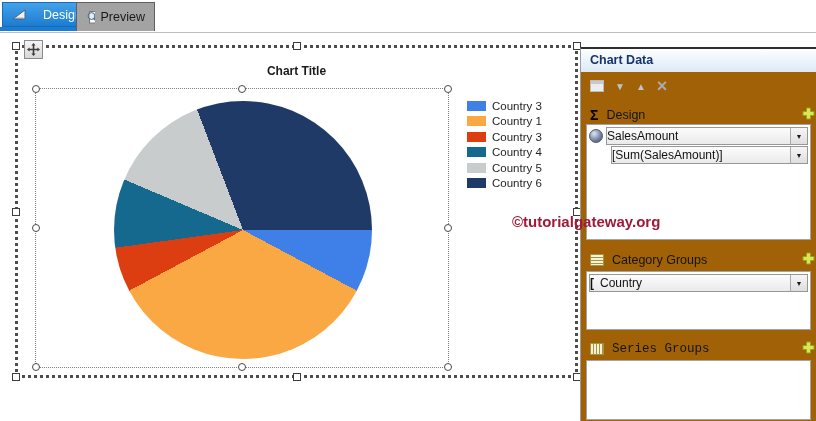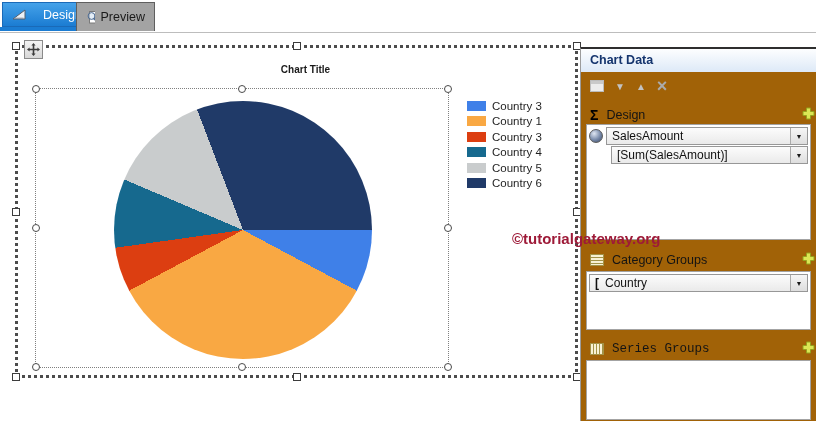--- a/index.html
+++ b/index.html
@@ -29,41 +29,41 @@
   .sq { position:absolute; width:8px; height:8px; background:#fff;
         border:1px solid #3c3c3c; z-index:6; }
   .sq.tl{left:-6px;top:-6px}.sq.tm{left:calc(50% - 4px);top:-6px}.sq.tr{right:-6px;top:-6px}
   .sq.ml{left:-6px;top:calc(50% - 4px)}.sq.mr{right:-6px;top:calc(50% - 4px)}
   .sq.bl{left:-6px;bottom:-6px}.sq.bm{left:calc(50% - 4px);bottom:-6px}.sq.br{right:-6px;bottom:-6px}
 
   .move-handle { position:absolute; left:6px; top:-8px; width:19px; height:19px;
     background:linear-gradient(#f4f4f4,#d7d7d7); border:1px solid #8a8a8a;
     display:flex; align-items:center; justify-content:center; z-index:7; }
 
-  .chart-title { position:absolute; left:9px; top:16px; width:100%; text-align:center;
-    font-size:10px; font-weight:bold; color:#1a1a1a; }
+  .chart-title { position:absolute; left:0; top:16px; width:100%; text-align:center;
+    font-size:12px; font-weight:bold; color:#1a1a1a; }
 
   .selection-rect { position:absolute; left:17px; top:40px; width:414px; height:280px;
     border:1px dotted #808080; z-index:3; }
   .ch { position:absolute; width:8px; height:8px; border-radius:50%;
         background:#fff; border:1px solid #4a4a4a; }
   .ch.tl{left:-4px;top:-4px}.ch.tm{left:calc(50% - 4px);top:-4px}.ch.tr{right:-4px;top:-4px}
   .ch.ml{left:-4px;top:calc(50% - 4px)}.ch.mr{right:-4px;top:calc(50% - 4px)}
   .ch.bl{left:-4px;bottom:-4px}.ch.bm{left:calc(50% - 4px);bottom:-4px}.ch.br{right:-4px;bottom:-4px}
 
   .pie { position:absolute; left:96px; top:53px; width:258px; height:258px;
          border-radius:50%; z-index:2; }
 
   .legend { position:absolute; left:449px; top:50px; z-index:2; }
   .legend-row { display:flex; align-items:center; height:15.5px; }
   .swatch { display:inline-block; width:19px; height:10px; }
   .legend-label { margin-left:6px; font-size:11.5px; color:#1f1f1f; }
 
   .watermark { position:absolute; left:512px; top:213px; z-index:40;
-    font-size:15px; font-weight:bold; color:#9e1a38;margin-top:17px; }
+    font-size:15px; font-weight:bold; color:#9e1a38; }
 
   
   .panel { position:absolute; left:580px; top:47px; width:244px; height:374px;
     background:#a16207; border-top:2px solid #2e2e2e; border-left:1px solid #9c9c9c;
     z-index:20; }
   .panel-header { position:absolute; left:0; top:0; width:100%; height:23px;
     background:linear-gradient(#fdfeff,#dde9f7); padding:4px 9px;
     font-size:12.5px; font-weight:bold; color:#15356e; }
   .panel-toolbar { position:absolute; left:0; top:24px; width:100%; height:26px;
     display:flex; align-items:center; gap:11px; padding:0 9px; }
@@ -95,21 +95,21 @@
   .box-category { top:222px; height:59px; }
   .box-series { top:311px; height:60px; }
 
   .field-row { display:flex; align-items:center; gap:3px; margin:2px 2px 0 2px; }
   .field-row.indent { margin-left:24px; margin-top:1px; }
   .pie-field-icon { width:14px; height:14px; border-radius:50%; flex:0 0 auto;
     background:radial-gradient(circle at 35% 30%, #dfe6f2, #7688a8 55%, #3a4a66);
     border:1px solid #5a5a5a; }
   .combo { flex:1; display:flex; align-items:center; height:18px;
     border:1px solid #979797; background:linear-gradient(#fcfcfc,#eaeaea);
-    font-size:12px; color:#111; padding-left:5px; overflow:hidden; white-space:nowrap; }
+    font-size:12px; color:#111; overflow:hidden; white-space:nowrap; }
   .combo .arrow-box { margin-left:auto; width:17px; height:100%; flex:0 0 auto;
     border-left:1px solid #ababab; background:linear-gradient(#f6f6f6,#dedede);
     display:flex; align-items:center; justify-content:center; }
   .combo .arrow-box::after { content:"▼"; font-size:7px; color:#1a1a1a; }
   .bracket { font-weight:bold; font-size:12px; margin-right:6px; color:#111; }
 </style>
 </head>
 <body>
 
 <div class="screen">

